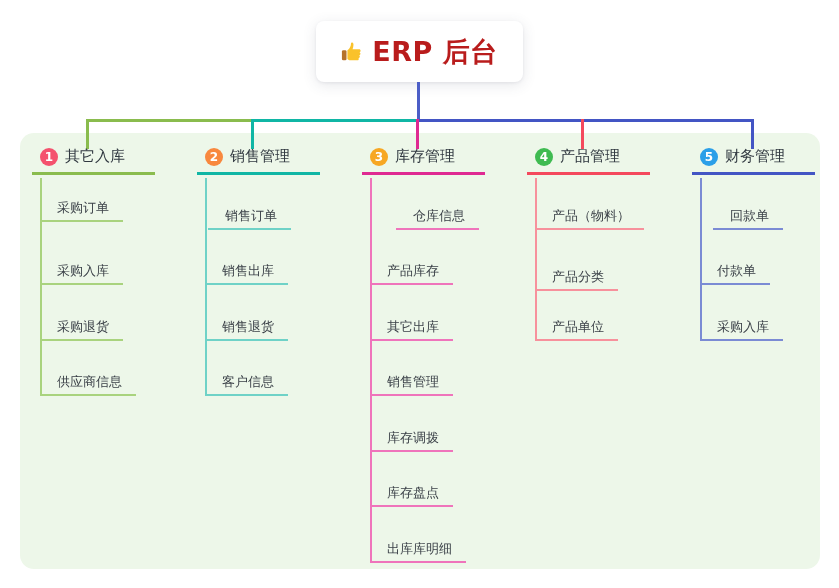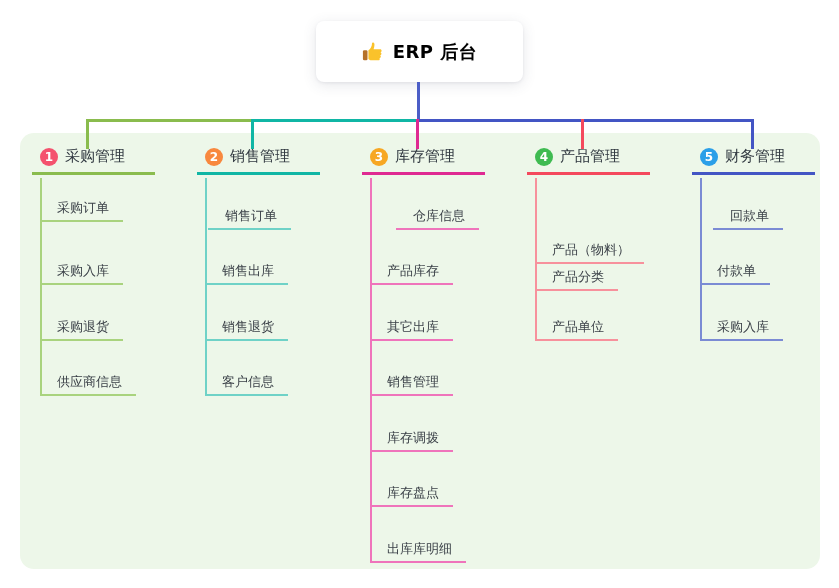--- a/index.html
+++ b/index.html
@@ -12,21 +12,21 @@
   }
 
   
   .root-node {
     position:absolute; left:316px; top:21px; width:207px; height:61px;
     background:#ffffff; border-radius:8px;
     box-shadow:0 3px 14px rgba(60,70,90,.13), 0 1px 3px rgba(60,70,90,.08);
     display:flex; align-items:center; justify-content:center; gap:9px;
     cursor:pointer;
   }
-  .root-title { font-size:18px; font-weight:600; color:#000000; letter-spacing:.5px; }
+  .root-title { font-size:27px; font-weight:600; color:#b91c1c; letter-spacing:.5px; }
 
   
   .hline { position:absolute; height:3px; }
   .vline { position:absolute; width:3px; }
   .vline2 { position:absolute; width:2px; }
 
   
   .panel {
     position:absolute; left:20px; top:133px; width:800px; height:436px;
     border-radius:14px;
@@ -80,21 +80,21 @@
 <div class="hline" style="left: 418px; top: 119px; width: 336px; background-color: rgb(67, 85, 196);"></div>
 
 <div class="vline" style="left: 86px; top: 119px; height: 30px; background-color: rgb(138, 188, 78);"></div>
 <div class="vline" style="left: 251px; top: 119px; height: 30px; background-color: rgb(16, 182, 165);"></div>
 <div class="vline" style="left: 416px; top: 119px; height: 30px; background-color: rgb(223, 42, 146);"></div>
 <div class="vline" style="left: 581px; top: 119px; height: 30px; background-color: rgb(244, 73, 93);"></div>
 <div class="vline" style="left: 751px; top: 119px; height: 30px; background-color: rgb(67, 85, 196);"></div>
 
 <div class="branch-header" style="left: 32px; border-bottom-color: rgb(138, 188, 78);">
   <span class="badge" style="background-color: rgb(244, 82, 110);">1</span>
-  <span class="branch-label">采购管理</span>
+  <span class="branch-label">其它入库</span>
 </div>
 <div class="vline2" style="left: 40px; top: 178px; height: 218px; background-color: rgb(169, 211, 126);"></div>
 
 <div class="child" style="left:40px; top:198px;">
   <div class="child-label">采购订单</div>
   <div class="child-underline" style="background-color: rgb(169, 211, 126);"></div>
 </div>
 <div class="child" style="left:40px; top:261px;">
   <div class="child-label">采购入库</div>
   <div class="child-underline" style="background-color: rgb(169, 211, 126);"></div>
@@ -165,21 +165,21 @@
   <div class="child-label">出库库明细</div>
   <div class="child-underline" style="background-color: rgb(239, 116, 187);"></div>
 </div>
 
 <div class="branch-header" style="left: 527px; border-bottom-color: rgb(244, 73, 93);">
   <span class="badge" style="background-color: rgb(63, 187, 81);">4</span>
   <span class="branch-label">产品管理</span>
 </div>
 <div class="vline2" style="left: 535px; top: 178px; height: 163px; background-color: rgb(247, 145, 156);"></div>
 
-<div class="child" style="left:535px; top:206px;margin-top:34px;">
+<div class="child" style="left:535px; top:206px;">
   <div class="child-label">产品（物料）</div>
   <div class="child-underline" style="background-color: rgb(247, 145, 156);"></div>
 </div>
 <div class="child" style="left:535px; top:267px;">
   <div class="child-label">产品分类</div>
   <div class="child-underline" style="background-color: rgb(247, 145, 156);"></div>
 </div>
 <div class="child" style="left:535px; top:317px;">
   <div class="child-label">产品单位</div>
   <div class="child-underline" style="background-color: rgb(247, 145, 156);"></div>

